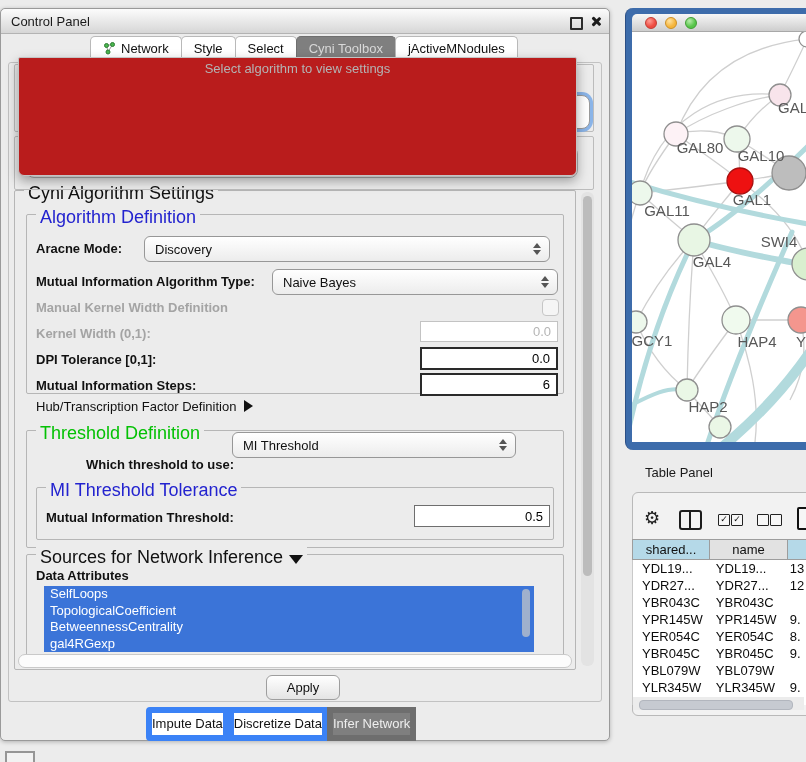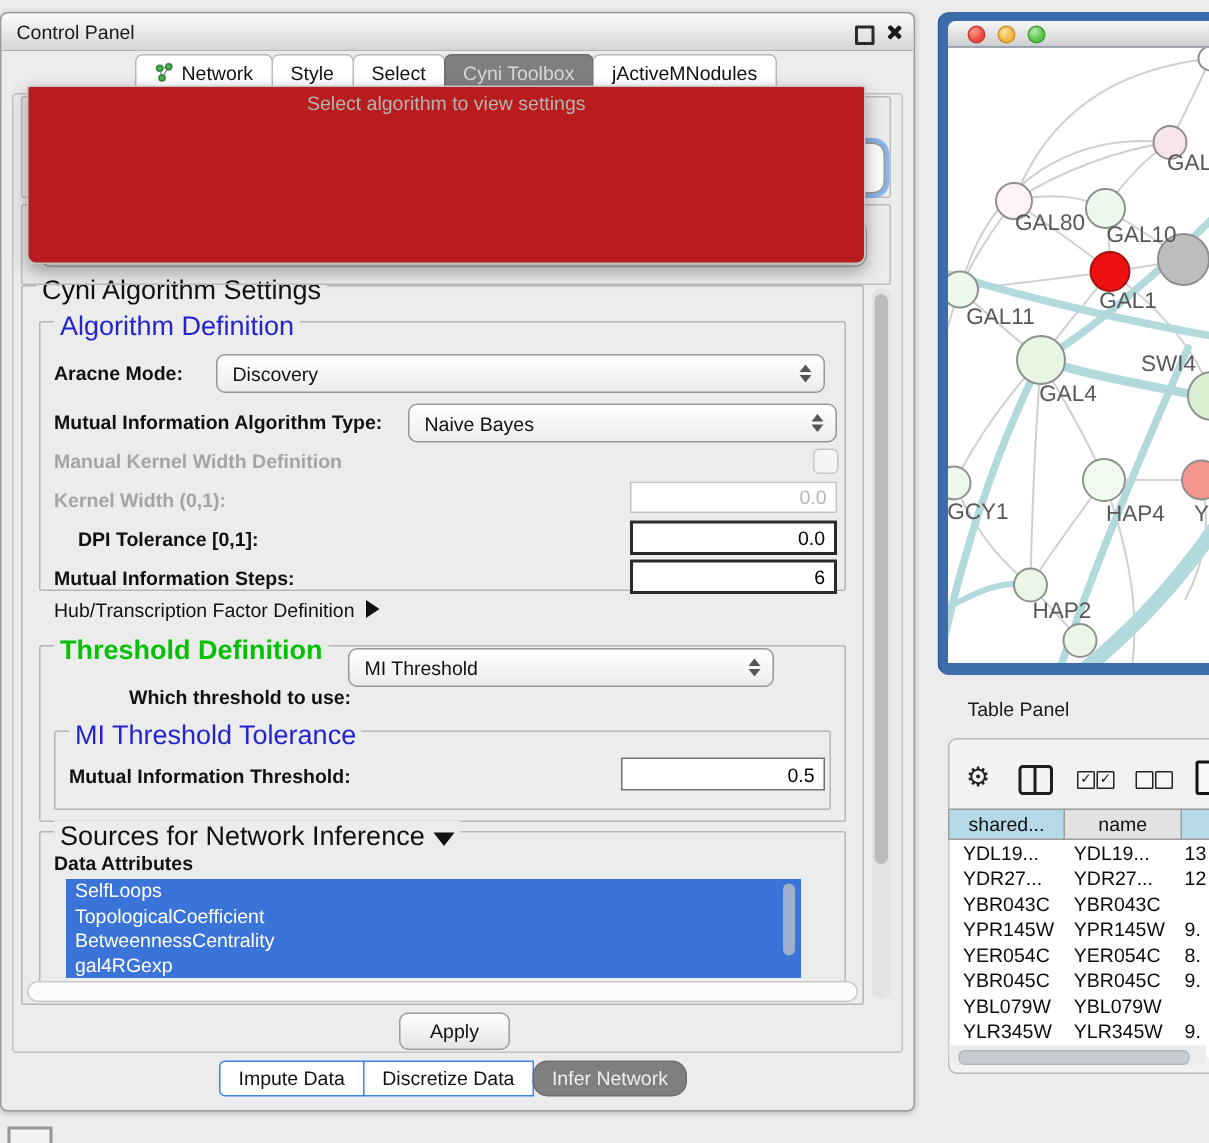--- a/index.html
+++ b/index.html
@@ -34,21 +34,21 @@
   
   #popup{left:18px;top:57px;width:557px;height:117px;background:#b91c1c;border:1px solid #c4c4c4;
       border-radius:2px 2px 6px 6px;box-shadow:0 5px 12px rgba(0,0,0,.35);z-index:10;overflow:hidden;}
   #popup-placeholder{text-align:center;color:#b4b4b4;font-size:13px;padding-top:3px;height:16px;}
   .popup-item{font-size:13.5px;height:16.2px;line-height:16px;padding-left:4px;color:#0a0a0a;white-space:nowrap;}
   .popup-item.bold{font-weight:bold;}
   
   .group{border:1px solid #b6b6b6;border-radius:2px;}
   .gtitle{position:absolute;font-size:18px;background:#ececec;padding:0 4px;white-space:nowrap;}
   .gtitle.blue{color:var(--title-blue,#2323cf);}
-  .gtitle.green{color:var(--title-green,#04c104);font-weight:bold;}
+  .gtitle.green{color:var(--title-green,#04c104);}
   .lbl{font-size:13px;white-space:nowrap;color:#111;}
   .b{font-weight:bold;}
   .dis{color:#a4a4a4;font-weight:bold;}
   
   .combo{position:absolute;border:1px solid #979797;border-radius:6px;
       background:linear-gradient(#ffffff,#ececec);display:flex;align-items:center;font-size:13px;box-sizing:border-box;}
   .combo .val{padding-left:10px;flex:1;color:#111;}
   .spin{display:flex;flex-direction:column;align-items:center;margin-right:8px;gap:2px;}
   .spin i{width:0;height:0;border-left:4px solid transparent;border-right:4px solid transparent;}
   .spin .up{border-bottom:5px solid #555;} .spin .dn{border-top:5px solid #555;}
@@ -68,24 +68,24 @@
   #attr-list{left:44px;top:586px;width:490px;height:66px;background:var(--sel-blue,#3b74d8);overflow:hidden;}
   .attr-item{height:16.5px;line-height:16.5px;color:#fff;font-size:13px;padding-left:6px;white-space:nowrap;}
   #attr-vthumb{left:522px;top:589px;width:8px;height:48px;background:#9fb0cd;border-radius:4px;}
   #settings-vtrack{left:581px;top:192px;width:13px;height:474px;background:#e3e3e3;border-radius:6px;}
   #settings-vthumb{left:583px;top:196px;width:9px;height:380px;background:#bcbcbc;border-radius:5px;}
   #hscroll-pill{left:18px;top:654px;width:552px;height:12px;border:1px solid #c9c9c9;border-radius:7px;background:#fcfcfc;}
   
   #apply-btn{left:266px;top:675px;width:72px;height:23px;border:1px solid #9e9e9e;border-radius:6px;
       background:linear-gradient(#ffffff,#e4e4e4);font-size:13px;display:flex;align-items:center;justify-content:center;}
   #bottom-tabs{left:146px;top:707px;height:22px;display:flex;}
-  .btab{height:22px;line-height:22px;padding:0 12px;background:#fff;border:1px solid #3b82f6;
+  .btab{height:22px;line-height:22px;padding:0 0;background:#fff;border:6px solid #3b82f6;
       font-size:13px;margin-right:-1px;}
   .btab:first-child{border-radius:4px 0 0 4px;} .btab:last-child{border-radius:0 4px 4px 0;}
-  .btab.selected{background:var(--tab-gray,#868686);color:#efefef;border-color:#6e6e6e;border-radius:10px;}
+  .btab.selected{background:var(--tab-gray,#868686);color:#efefef;border-color:#6e6e6e;border-radius:0;}
   
   #net-frame{left:625px;top:8px;width:181px;height:442px;background:var(--frame-blue,#3d6cab);
       border-radius:8px 0 0 8px;border-left:1px solid #2c4f85;box-sizing:border-box;}
   #net-titlebar{left:632px;top:14px;width:174px;height:18px;background:linear-gradient(#f7f7f7,#cdcdcd);
       border-radius:5px 0 0 0;border-bottom:1px solid #a8a8a8;box-sizing:border-box;}
   .light{position:absolute;top:3px;width:12px;height:12px;border-radius:50%;box-sizing:border-box;}
   #light-red{left:13px;background:radial-gradient(circle at 35% 30%,#ff9d95,#ee4b40 60%);border:1px solid #c23a31;}
   #light-yellow{left:33px;background:radial-gradient(circle at 35% 30%,#ffe2a0,#f5b53c 60%);border:1px solid #cd8f22;}
   #light-green{left:53px;background:radial-gradient(circle at 35% 30%,#b8ecab,#57c54a 60%);border:1px solid #3f9e33;}
   #net-canvas{left:632px;top:32px;width:174px;height:410px;background:#fff;}
@@ -189,21 +189,21 @@
   </div>
 
   <span class="abs lbl dis" style="left:36px;top:300px;">Manual Kernel Width Definition</span>
   <span class="checkbox" style="left:542px;top:299px;"></span>
 
   <span class="abs lbl dis" style="left:36px;top:326px;">Kernel Width (0,1):</span>
   <div class="field soft" style="left:420px;top:321px;width:138px;height:21px;">
     <span>0.0</span>
   </div>
 
-  <span class="abs lbl b" style="left:52px;top:352px;">DPI Tolerance [0,1]:</span>
+  <span class="abs lbl b" style="left:36px;top:352px;">DPI Tolerance [0,1]:</span>
   <div class="field strong" style="left:420px;top:347px;width:138px;height:23px;">
     <span>0.0</span>
   </div>
 
   <span class="abs lbl b" style="left:36px;top:378px;">Mutual Information Steps:</span>
   <div class="field strong" style="left:420px;top:373px;width:138px;height:23px;">
     <span>6</span>
   </div>
 
   <span class="abs lbl" style="left:36px;top:399px;">

